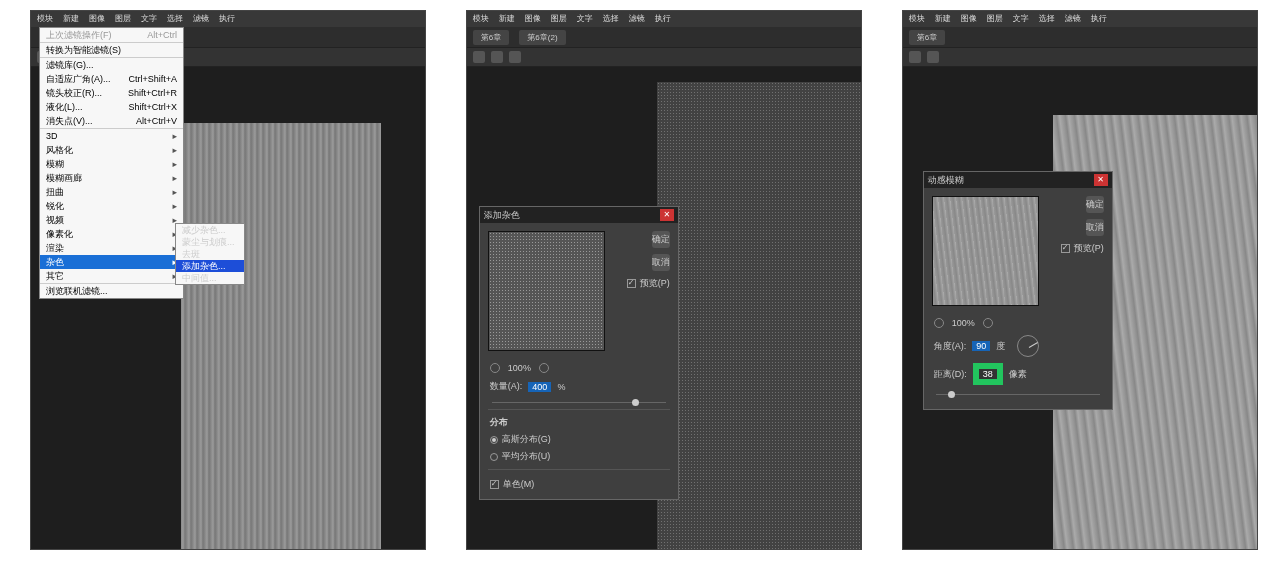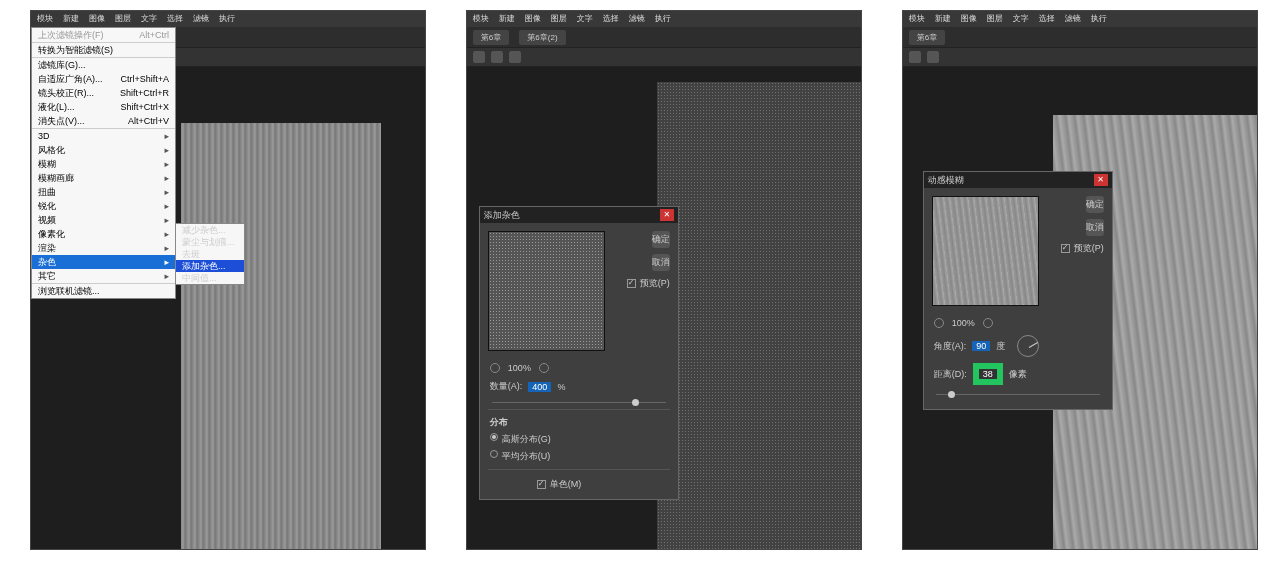--- a/index.html
+++ b/index.html
@@ -10,21 +10,21 @@
   .tabbar { height: 20px; background: #2d2d2d; display: flex; align-items: center; gap: 10px; padding: 0 6px; font-size: 8px; }
   .tab { background: #444; padding: 2px 8px; border-radius: 2px; }
   .toolrow { height: 20px; background: #333; display: flex; align-items: center; gap: 6px; padding: 0 6px; font-size: 8px; border-top: 1px solid #222; border-bottom: 1px solid #222; }
   .tool-icon { width: 12px; height: 12px; background: #555; border-radius: 2px; }
   .canvas-area { position: absolute; left: 0; right: 0; top: 56px; bottom: 0; background: #1e1e1e; overflow: hidden; }
   .artboard { position: absolute; background: #888; }
   .artboard.fiber { background: repeating-linear-gradient(90deg, #888 0, #999 2px, #777 4px, #888 6px); filter: contrast(1.1); }
   .artboard.noise { background-image: radial-gradient(#999 1px,#666 1px); background-size:3px 3px; filter:contrast(1.3) brightness(.7);}
   .artboard.fur { background: repeating-linear-gradient(83deg, #9a9a9a 0px, #888 3px, #aaa 6px, #999 9px); filter:blur(.3px);}
   
-  .dropdown { position: absolute; left: 0; top: 16px; width: 145px; background: #f7f7f7; color: #000; font-size: 9px; border: 1px solid #888; z-index: 10; }
+  .dropdown { position: absolute; left: 8px; top: 16px; width: 145px; background: #f7f7f7; color: #000; font-size: 9px; border: 1px solid #888; z-index: 10; }
   .dd-row { height: 14px; line-height: 14px; padding: 0 6px; display: flex; justify-content: space-between; white-space: nowrap;}
   .dd-row.disabled { color: #999; }
   .dd-row.sep { border-top: 1px solid #ccc; height: 0; font-size: 0; }
   .dd-row.hl { background: #1a6fd6; color: #fff; }
   .dd-row .arrow { color: #555; }
   .submenu { position: absolute; left: 144px; top: 212px; width: 70px; background: #f7f7f7; border: 1px solid #888; z-index: 11; font-size: 9px; }
   .sub-row { height: 12px; line-height: 12px; padding: 0 6px;}
   .sub-row.hl{background:#1d4ed8;color:#fff;}
   
   .dialog { position: absolute; background: #3f3f3f; border: 1px solid #666; z-index: 20; font-size: 9px; }
@@ -39,21 +39,21 @@
   .chk{display:flex;gap:4px;align-items:center;}
   .chk .box{width:9px;height:9px;border:1px solid #999;}
   .chk .box.on::after{content:"✓";font-size:8px;color:#ccc;display:block;margin-top:-2px;}
   .zoom-row{display:flex;gap:8px;align-items:center;padding:4px 10px;font-size:9px;}
   .zoom-row .ic{width:10px;height:10px;border:1px solid #888;border-radius:50%;}
   .slider-row{display:flex;gap:6px;align-items:center;padding:3px 10px;}
   .slider-row .val{background:#1664b7;color:#fff;padding:0 4px;}
   .slider-divider{border-top:1px solid #555;margin:4px 8px;}
   .slider-track{height:1px;background:#666;position:relative;margin:6px 12px;}
   .slider-knob{position:absolute;width:7px;height:7px;background:#ccc;top:-3px;left:8px;border-radius:50%;}
-  .radio-row{display:flex;align-items:flex-start;gap:4px;padding:2px 10px;}
+  .radio-row{display:flex;align-items:center;gap:4px;padding:2px 10px;}
   .radio-row .r{width:8px;height:8px;border:1px solid #999;border-radius:50%;}
   .radio-row .r.on::after{content:"";display:block;width:4px;height:4px;background:#ccc;border-radius:50%;margin:1px;}
   .angle-circle{width:22px;height:22px;border:1px solid #888;border-radius:50%;position:relative;margin-left:6px;}
   .angle-circle::after{content:"";position:absolute;width:10px;height:1px;background:#ccc;left:11px;top:11px;transform-origin:left;transform:rotate(-30deg);}
 </style>
 </head>
 <body>
 
 <div class="wrap">
 
@@ -227,21 +227,21 @@
         </div>
       <div class="radio-row">
           <span class="r on"></span>
           <span>高斯分布(G)</span>
         </div>
       <div class="radio-row">
           <span class="r"></span>
           <span>平均分布(U)</span>
         </div>
       <div class="slider-divider"></div>
-      <div class="chk" style="padding:4px 10px 8px;margin-left:47px;">
+      <div class="chk" style="padding:4px 10px 8px;">
           <span class="box on"></span>
           <span>单色(M)</span>
         </div>
     </div>
   </div>
 
   <div class="app" style="width:360px;">
     <div class="menubar">
       <span>模块</span>
       <span>新建</span>

